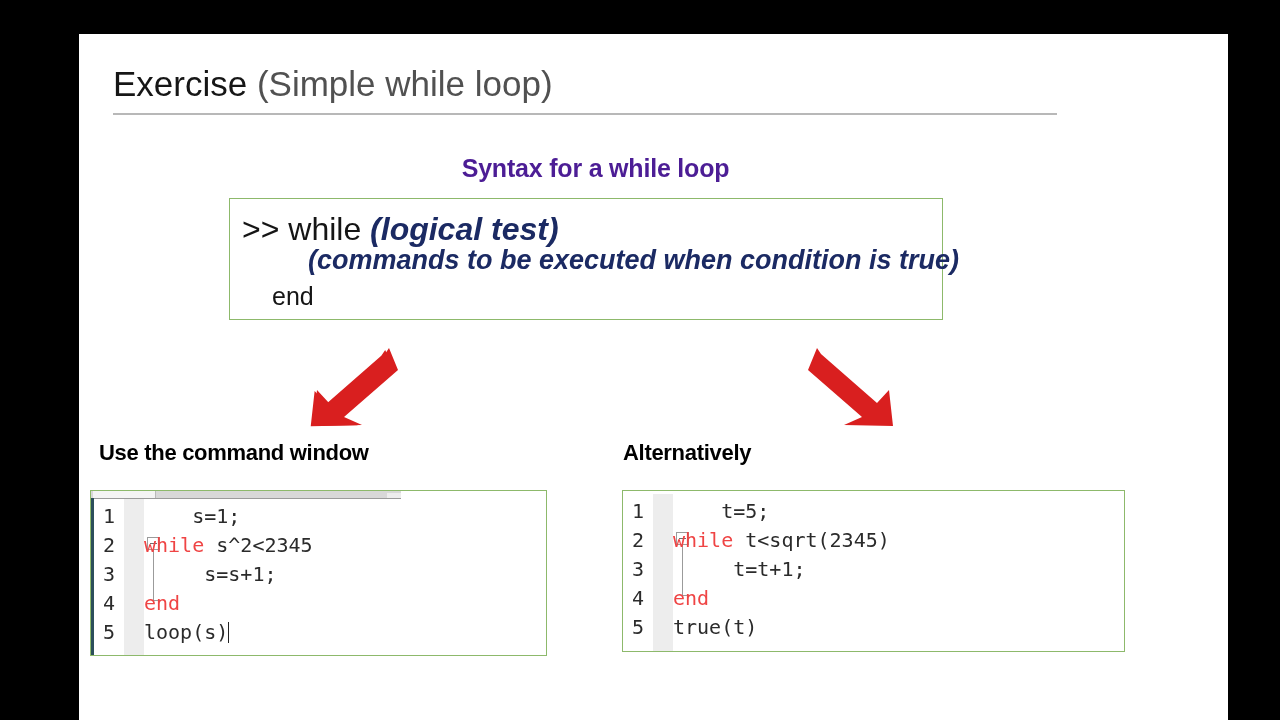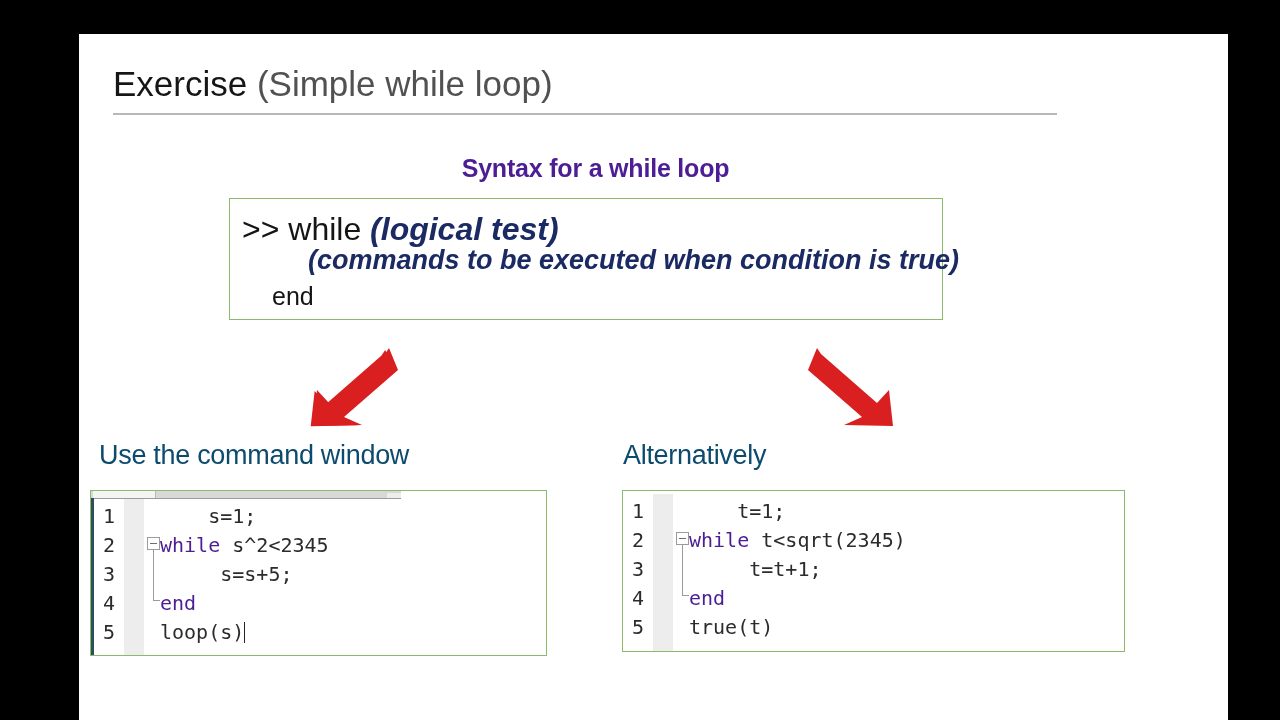--- a/index.html
+++ b/index.html
@@ -104,23 +104,23 @@
   
   .arrow-svg {
     position: absolute;
   }
   #arrow-left  { left: 222px; top: 310px; }
   #arrow-right { left: 726px; top: 310px; }
 
   
   .section-heading {
     position: absolute;
-    font-size: 27px;
-    font-weight: normal;
-    color: #0c4a6e;
+    font-size: 22px;
+    font-weight: bold;
+    color: #000000;
     white-space: nowrap;
     letter-spacing: -0.3px;
   }
   #heading-left  { left: 20px;  top: 406px; }
   #heading-right { left: 544px; top: 406px; }
 
   
   .code-box {
     position: absolute;
     border: 1.5px solid #8db96b;
@@ -211,23 +211,22 @@
     padding-top: 3px;
     font-family: "DejaVu Sans Mono", monospace;
     font-size: 20px;
     color: #2b2b2b;
   }
   .code-lines .ln {
     height: 29px;
     line-height: 29px;
     white-space: pre;
     position: relative;
-    margin-left: 16px;
-  }
-  .kw { color: #4c1d95; }
+  }
+  .kw { color: #ef4444; }
   .caret {
     display: inline-block;
     width: 1px;
     height: 21px;
     background: #222222;
     vertical-align: -4px;
     margin-left: 0px;
   }
 
   
@@ -312,42 +311,42 @@
             <div>4</div>
             <div>5</div>
           </div>
         <div class="gutter-strip"></div>
         <div class="code-lines" id="left-code">
           <div class="fold-box"></div>
           <div class="fold-stem"></div>
           <div class="fold-foot"></div>
         <div class="ln">    <span>s=1;</span></div>
             <div class="ln"><span class="kw">while</span><span> s^2&lt;2345</span></div>
-            <div class="ln">     <span>s=s+5;</span></div>
+            <div class="ln">     <span>s=s+1;</span></div>
             <div class="ln"><span class="kw">end</span></div>
             <div class="ln"><span>loop(s)</span><span class="caret"></span></div>
           </div>
       </div>
     </div>
 
     <div class="code-box" id="code-box-right">
       <div class="code-inner">
         <div class="gutter-nums" id="right-gutter">
             <div>1</div>
             <div>2</div>
             <div>3</div>
             <div>4</div>
             <div>5</div>
           </div>
         <div class="gutter-strip"></div>
         <div class="code-lines" id="right-code">
           <div class="fold-box"></div>
           <div class="fold-stem"></div>
           <div class="fold-foot"></div>
-        <div class="ln">    <span>t=1;</span></div>
+        <div class="ln">    <span>t=5;</span></div>
             <div class="ln"><span class="kw">while</span><span> t&lt;sqrt(2345)</span></div>
             <div class="ln">     <span>t=t+1;</span></div>
             <div class="ln"><span class="kw">end</span></div>
             <div class="ln"><span>true(t)</span></div>
           </div>
       </div>
     </div>
 
   </div>
 </div>

